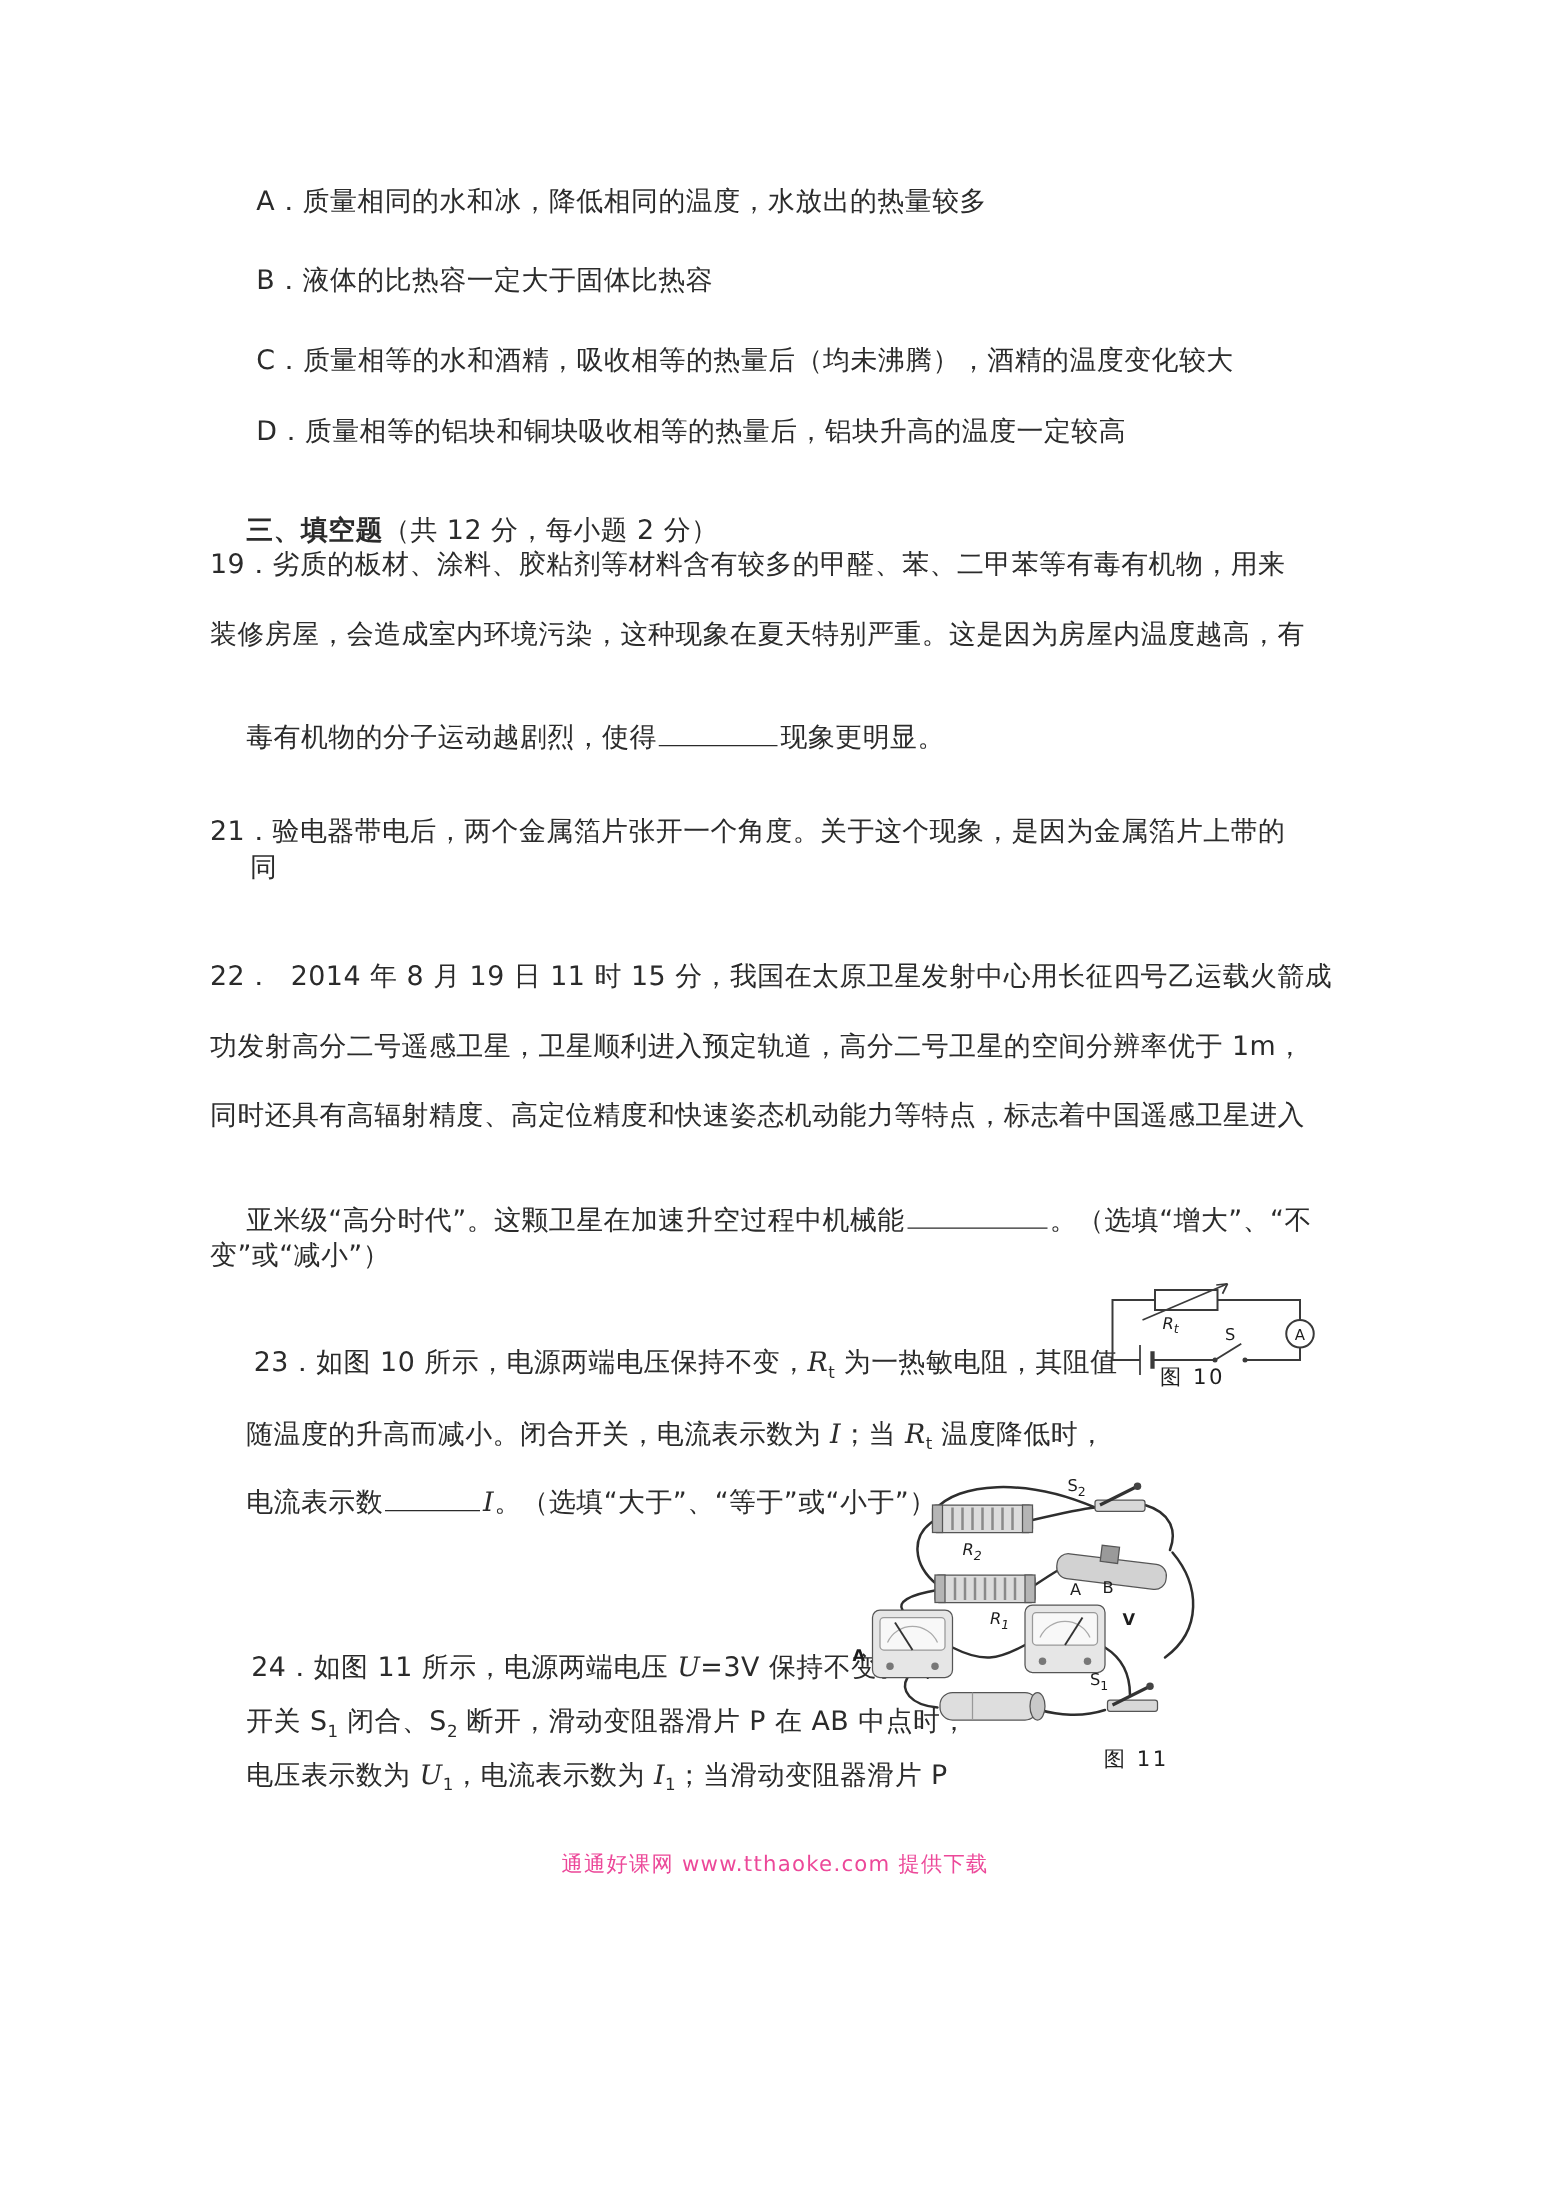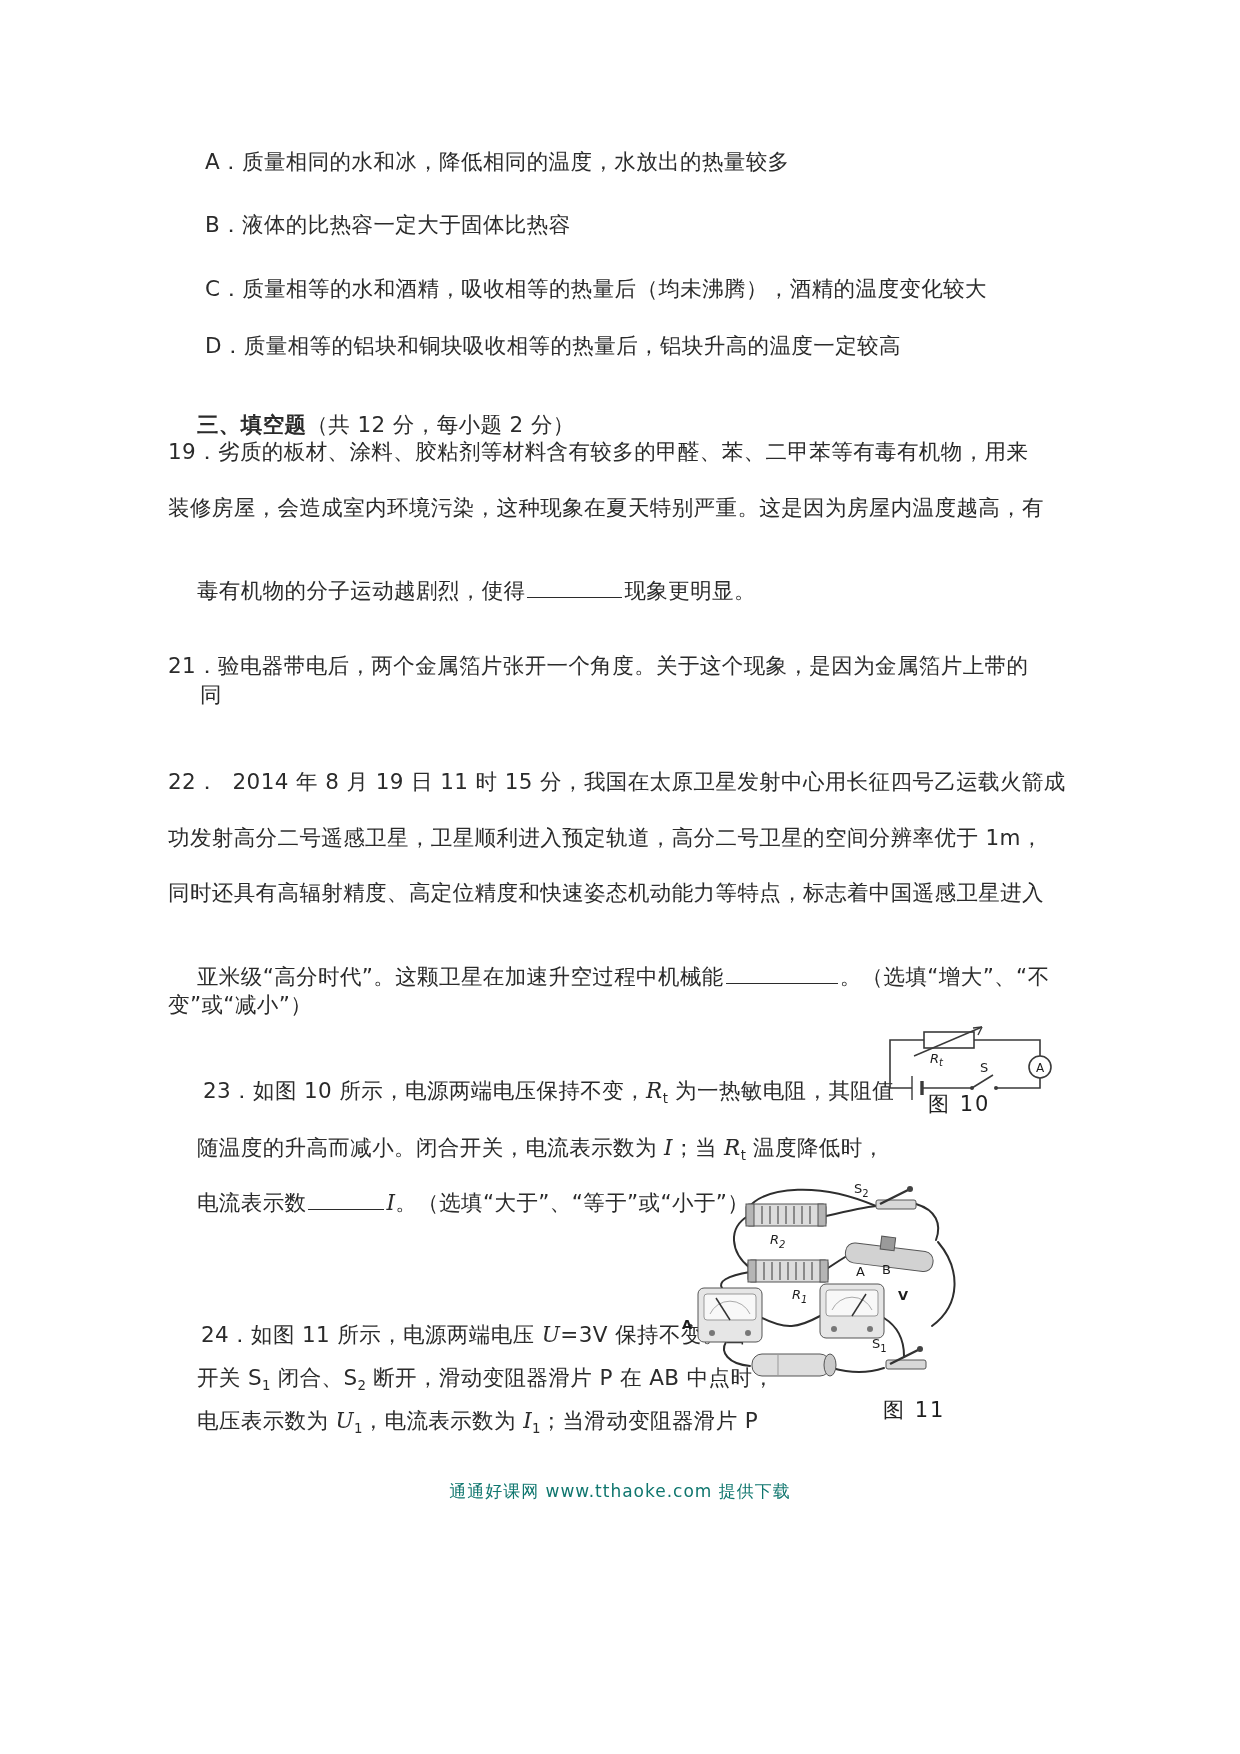--- a/index.html
+++ b/index.html
@@ -4,22 +4,22 @@
 <style>
   *{box-sizing:border-box;}
   html,body{margin:0;padding:0;background:#ffffff;}
   .page{position:relative;width:1240px;height:1754px;background:#ffffff;overflow:hidden;
         font-family:"DejaVu Sans","Liberation Sans",sans-serif;color:#2b2b2b;}
   .line{position:absolute;font-size:21.5px;letter-spacing:0.4px;white-space:pre;line-height:1.3;}
   .bold{font-weight:bold;}
   .blank{display:inline-block;height:5px;border-bottom:1.7px solid #2b2b2b;vertical-align:baseline;margin:0 2px;}
   i.var{font-style:italic;font-family:"DejaVu Serif","Liberation Serif",serif;}
   sub,sup{font-size:0.62em;letter-spacing:0;}
-  .caption{position:absolute;font-size:21px;color:#1f1f1f;letter-spacing:2px;white-space:pre;}
-  .footer{position:absolute;left:0;width:1240px;text-align:center;font-size:17px;color:#0f766e;letter-spacing:1px;}
+  .caption{position:absolute;font-size:17px;color:#1f1f1f;letter-spacing:2px;white-space:pre;}
+  .footer{position:absolute;left:0;width:1240px;text-align:center;font-size:17px;color:#ec4899;letter-spacing:1px;}
   svg text{font-family:"DejaVu Sans","Liberation Sans",sans-serif;fill:#1c1c1c;}
   .figlabel{font-size:13px;}
 </style>
 </head>
 <body>
 
 <div class="page">
 
   <div class="line" style="left:205px;top:148px;">A．质量相同的水和冰，降低相同的温度，水放出的热量较多</div>
   <div class="line" style="left:205px;top:211px;text-align:center;">B．液体的比热容一定大于固体比热容</div>

